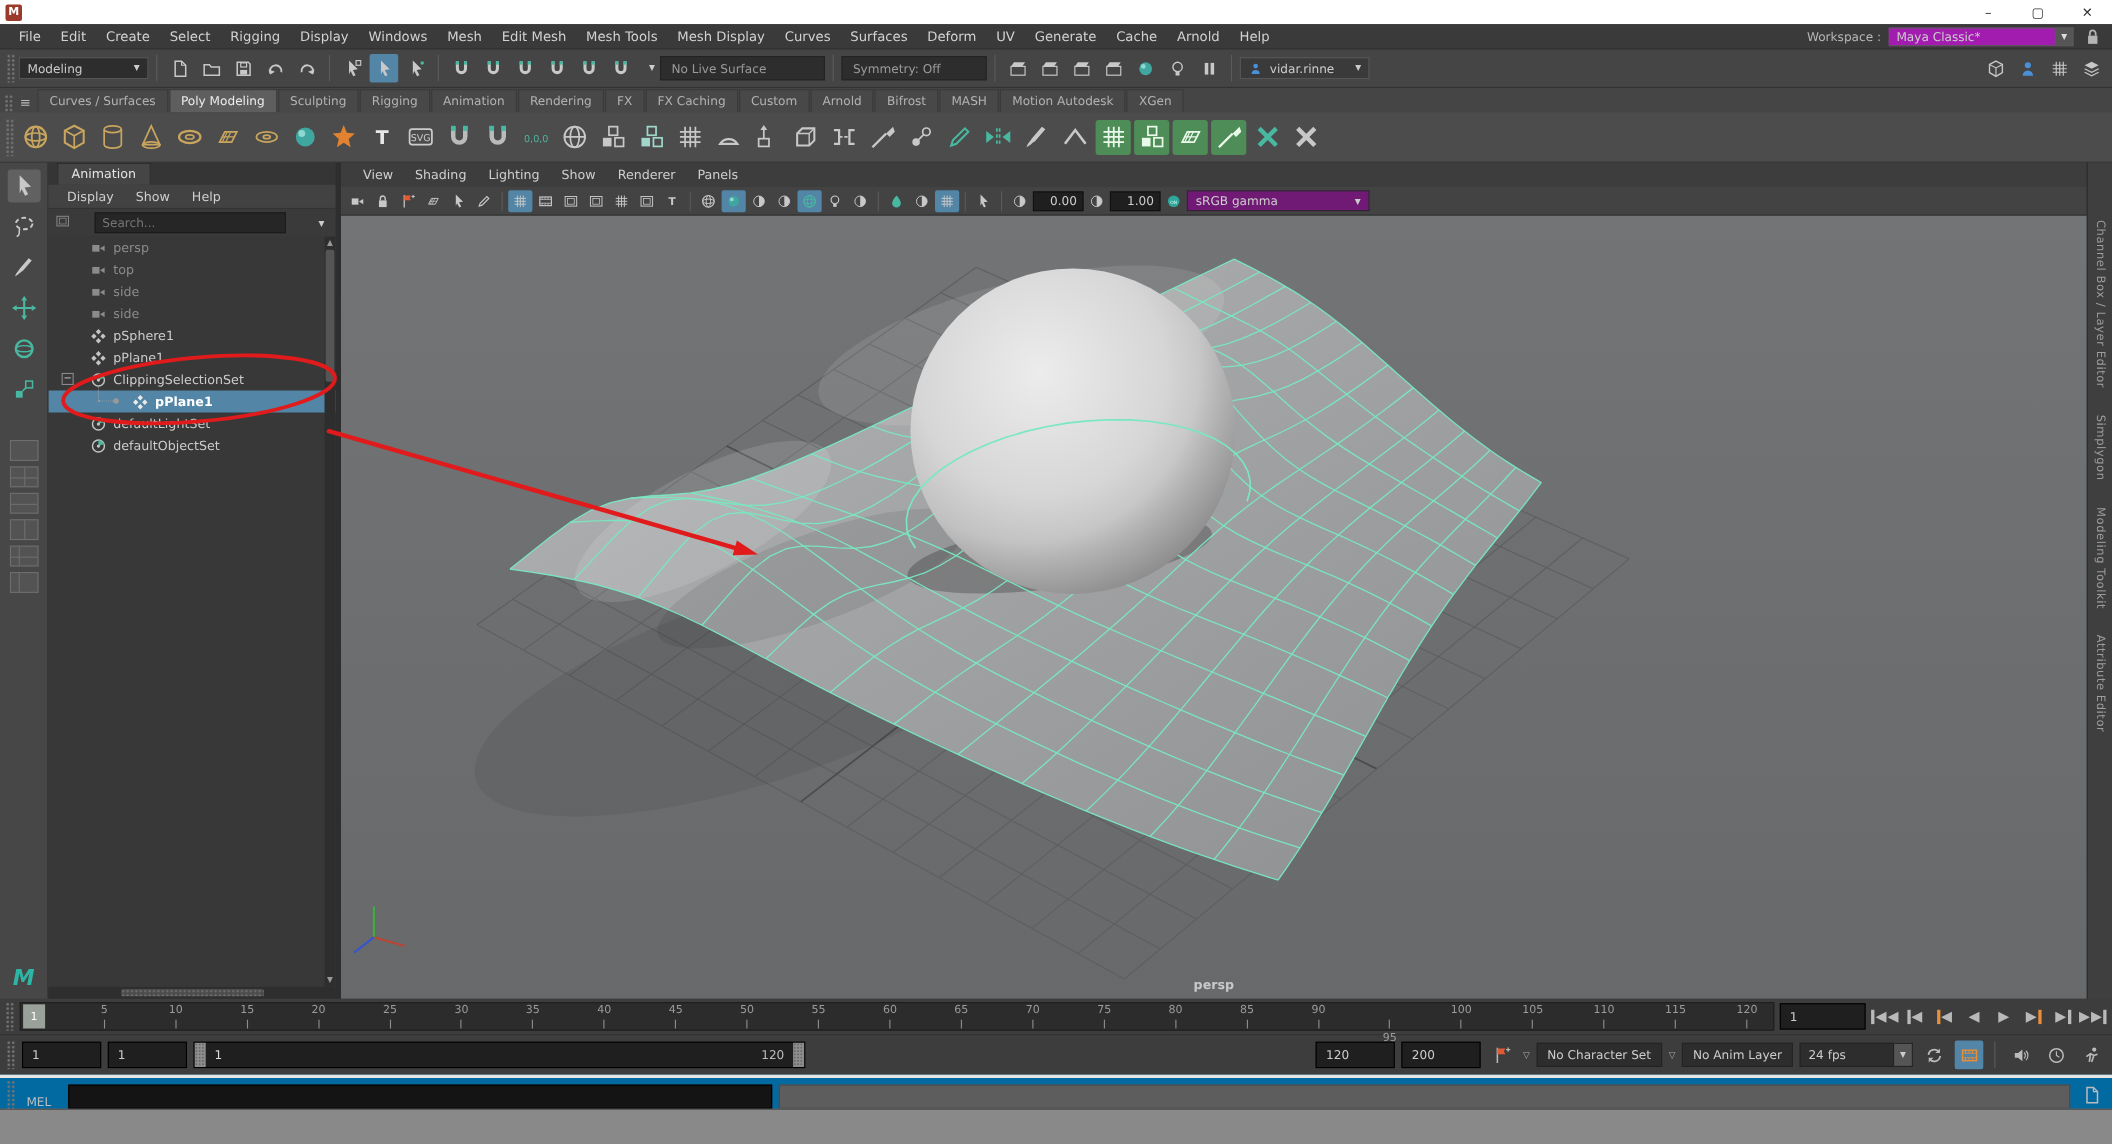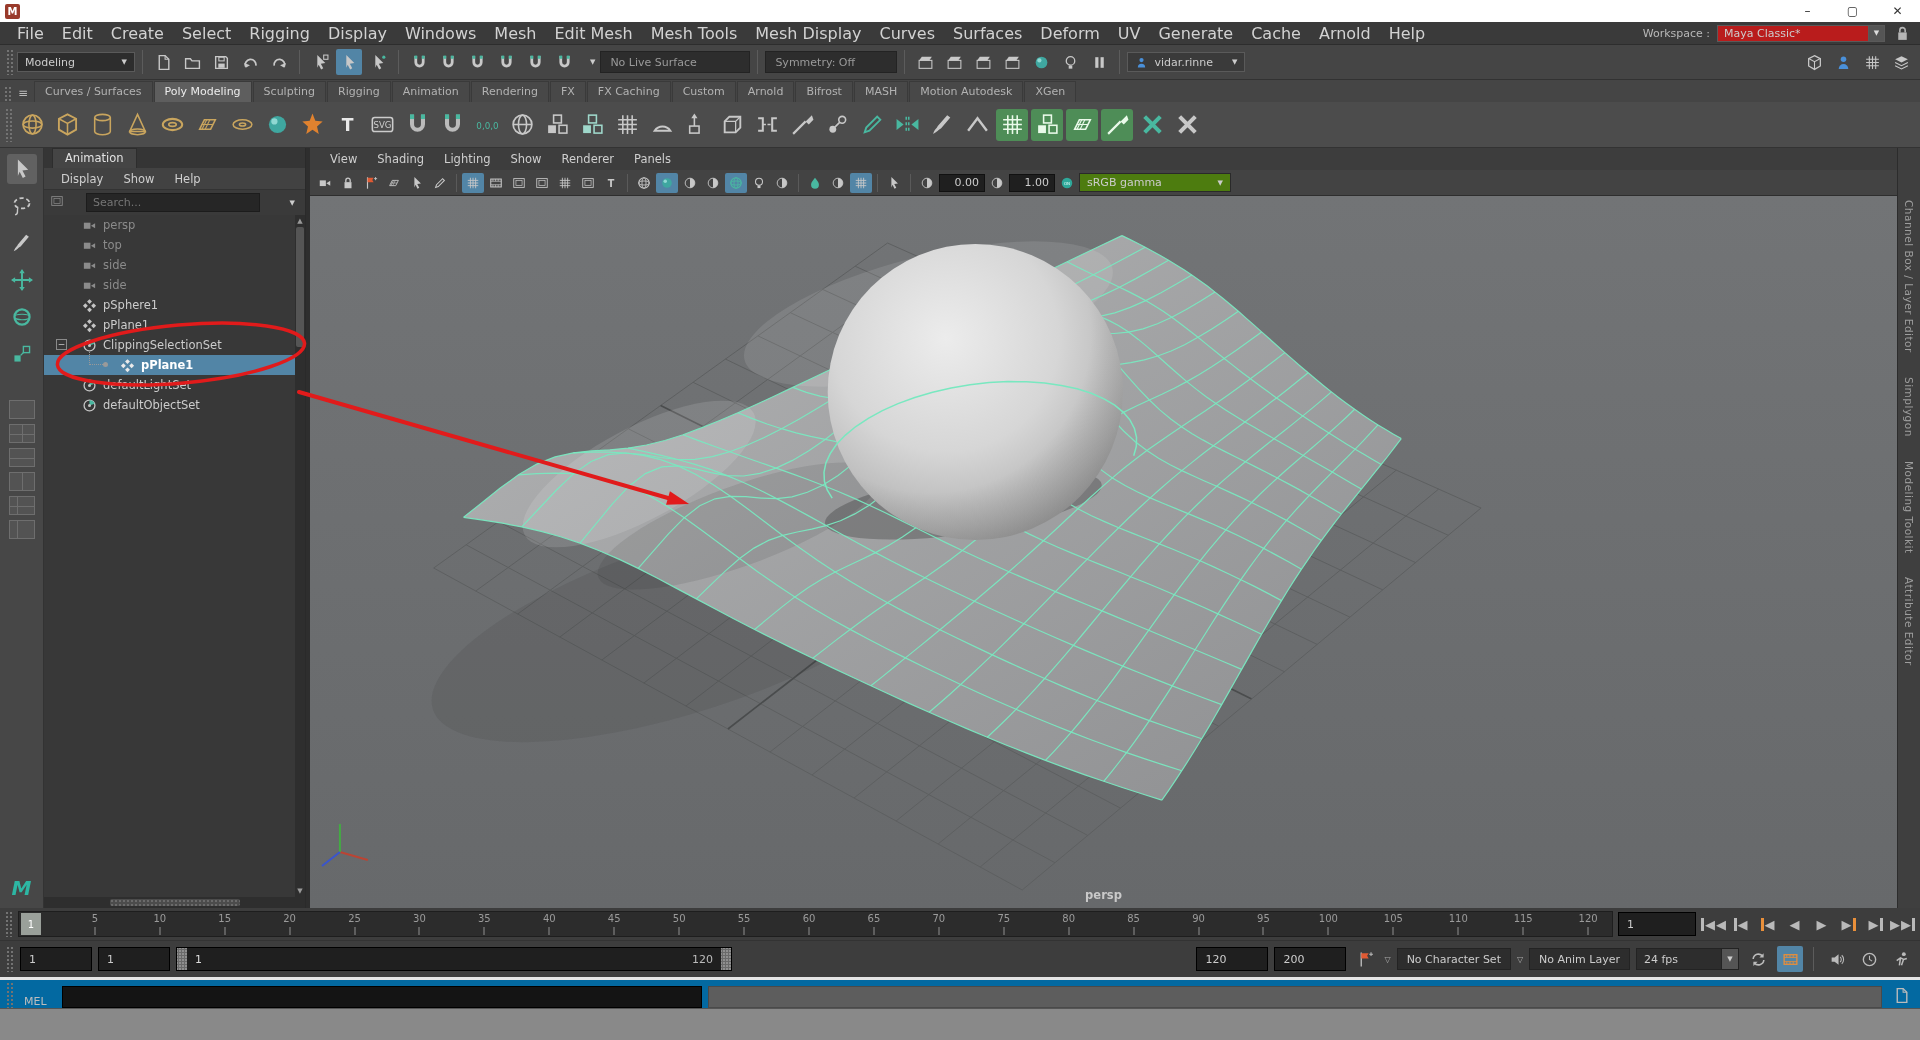--- a/index.html
+++ b/index.html
@@ -5,23 +5,23 @@
   *{box-sizing:border-box;margin:0;padding:0}
   body{font-family:"DejaVu Sans","Liberation Sans",sans-serif;font-size:11px;color:#ccc;background:#222}
   #app{position:relative;width:1920px;height:1040px;overflow:hidden;display:flex;flex-direction:column;background:#3d3d3d}
   
   .titlebar{height:22px;background:#ffffff;color:#111;display:flex;align-items:center;gap:7px;padding-left:5px;font-size:12px;flex:none}
   .app-icon{width:15px;height:15px;background:#993a2b;color:#fff;font-weight:bold;font-size:10px;display:flex;align-items:center;justify-content:center;border-radius:2px}
   .win-btns{margin-left:auto;display:flex;height:100%}
   .win-btn{width:45px;display:flex;align-items:center;justify-content:center;color:#333;font-size:12px}
   
   .menubar{height:23px;background:#3a3a3a;display:flex;align-items:center;padding:0 8px;border-bottom:1px solid #2d2d2d;flex:none}
-  .menu-item{padding:0 9px;color:#d2d2d2;font-size:16px;height:100%;display:flex;align-items:center;cursor:default}
+  .menu-item{padding:0 9px;color:#d2d2d2;font-size:12px;height:100%;display:flex;align-items:center;cursor:default}
   .workspace{margin-left:auto;display:flex;align-items:center;gap:7px;color:#b8b8b8}
-  .ws-select{width:152px;height:17px;background:#b91c1c;border:1px solid #5a5a5a;display:flex;align-items:center;padding:0 6px;color:#ccc}
+  .ws-select{width:152px;height:17px;background:#a21caf;border:1px solid #5a5a5a;display:flex;align-items:center;padding:0 6px;color:#ccc}
   .ws-caret{width:16px;height:17px;background:#555;display:flex;align-items:center;justify-content:center;font-size:7px;color:#ddd;border:1px solid #5a5a5a;border-left:none}
   
   .statusline{height:35px;background:#454545;display:flex;align-items:center;gap:3px;padding:0 6px;border-bottom:1px solid #323232;flex:none}
   .handle{width:8px;height:26px;background-image:radial-gradient(#737373 1px,transparent 1.3px);background-size:4px 4px;flex:none}
   .sl-sep{width:1px;height:24px;background:#5c5c5c;margin:0 4px;flex:none}
   .icbtn{width:26px;height:26px;display:flex;align-items:center;justify-content:center;border-radius:2px;flex:none}
   .icbtn.active{background:#5285a6}
   .icbtn svg{width:17px;height:17px;display:block}
   .sl-field{height:22px;background:#2d2d2d;border:1px solid #232323;color:#9a9a9a;display:flex;align-items:center;padding:0 9px;flex:none}
   .dropdown{background:#2d2d2d;border:1px solid #5a5a5a;height:20px;display:flex;align-items:center;padding:0 7px;color:#ccc;flex:none}
@@ -78,21 +78,21 @@
   
   .viewport{flex:1;display:flex;flex-direction:column;min-width:0}
   .vp-menus{height:22px;display:flex;align-items:center;padding-left:10px;background:#3d3d3d;flex:none}
   .vp-menu{padding:0 10px;color:#cfcfcf;font-size:11.5px}
   .vp-toolbar{height:26px;background:#434343;display:flex;align-items:center;gap:1px;padding:0 4px;border-bottom:1px solid #2e2e2e;flex:none}
   .vp-icon{width:22px;height:20px;display:flex;align-items:center;justify-content:center;border-radius:2px;flex:none}
   .vp-icon.active{background:#5285a6}
   .vp-icon svg{width:14px;height:14px}
   .vp-sep{width:1px;height:18px;background:#5a5a5a;margin:0 4px;flex:none}
   .vp-field{width:46px;height:18px;background:#1f1f1f;color:#ccc;display:flex;align-items:center;justify-content:flex-end;padding:0 5px;border:1px solid #111;flex:none}
-  .vp-select{width:152px;height:19px;background:#4d7c0f;border:1px solid #2a2a2a;color:#ccc;display:flex;align-items:center;padding:0 7px;flex:none}
+  .vp-select{width:166px;height:19px;background:#701a75;border:1px solid #2a2a2a;color:#ccc;display:flex;align-items:center;padding:0 7px;flex:none}
   .vp-scene{position:relative;flex:1;min-height:0}
   #scene-svg{width:100%;height:100%;display:block}
   .persp-label{position:absolute;bottom:6px;left:50%;transform:translateX(-50%);color:#c9c9c9;font-size:11.5px;font-weight:bold}
   
   .right-rail{width:23px;background:#3f3f3f;border-left:1px solid #2c2c2c;display:flex;flex-direction:column;align-items:center;padding-top:52px;gap:24px;flex:none}
   .rail-label{writing-mode:vertical-rl;color:#9d9d9d;font-size:10.5px;letter-spacing:.5px;flex:none}
   
   .timeslider{height:32px;background:#3d3d3d;display:flex;align-items:center;gap:5px;padding:0 5px;flex:none}
   .ts-strip{flex:1;height:26px;background:#2c2c2c;border:1px solid #1e1e1e;position:relative}
   .tick{position:absolute;top:1px;transform:translateX(-50%);color:#9b9b9b;font-size:10px}
@@ -1067,21 +1067,21 @@
         <span class="tick" style="left: 57.7437%;">70</span>
         <span class="tickline" style="left: 57.7437%;"></span>
         <span class="tick" style="left: 61.8193%;">75</span>
         <span class="tickline" style="left: 61.8193%;"></span>
         <span class="tick" style="left: 65.895%;">80</span>
         <span class="tickline" style="left: 65.895%;"></span>
         <span class="tick" style="left: 69.9706%;">85</span>
         <span class="tickline" style="left: 69.9706%;"></span>
         <span class="tick" style="left: 74.0462%;">90</span>
         <span class="tickline" style="left: 74.0462%;"></span>
-        <span class="tick" style="left: 78.1218%;">95</span>
+        <span class="tick" style="left: 78.1218%; margin-top: 25px;">95</span>
         <span class="tickline" style="left: 78.1218%;"></span>
         <span class="tick" style="left: 82.1975%;">100</span>
         <span class="tickline" style="left: 82.1975%;"></span>
         <span class="tick" style="left: 86.2731%;">105</span>
         <span class="tickline" style="left: 86.2731%;"></span>
         <span class="tick" style="left: 90.3487%;">110</span>
         <span class="tickline" style="left: 90.3487%;"></span>
         <span class="tick" style="left: 94.4244%;">115</span>
         <span class="tickline" style="left: 94.4244%;"></span>
         <span class="tick" style="left: 98.5%;">120</span>

